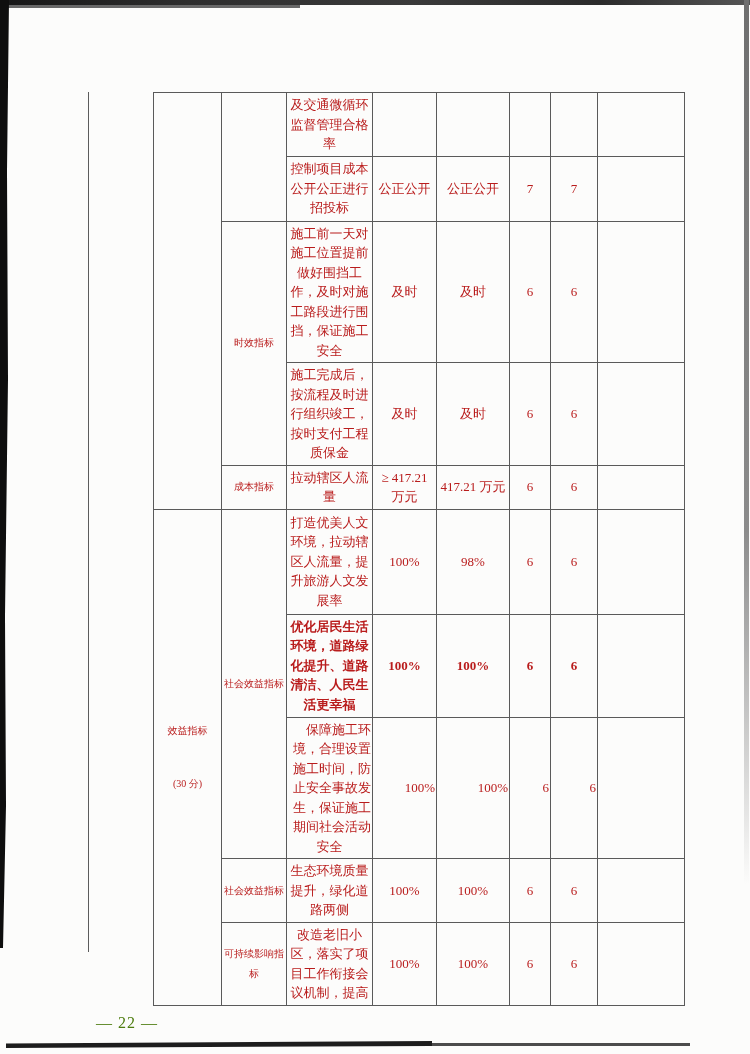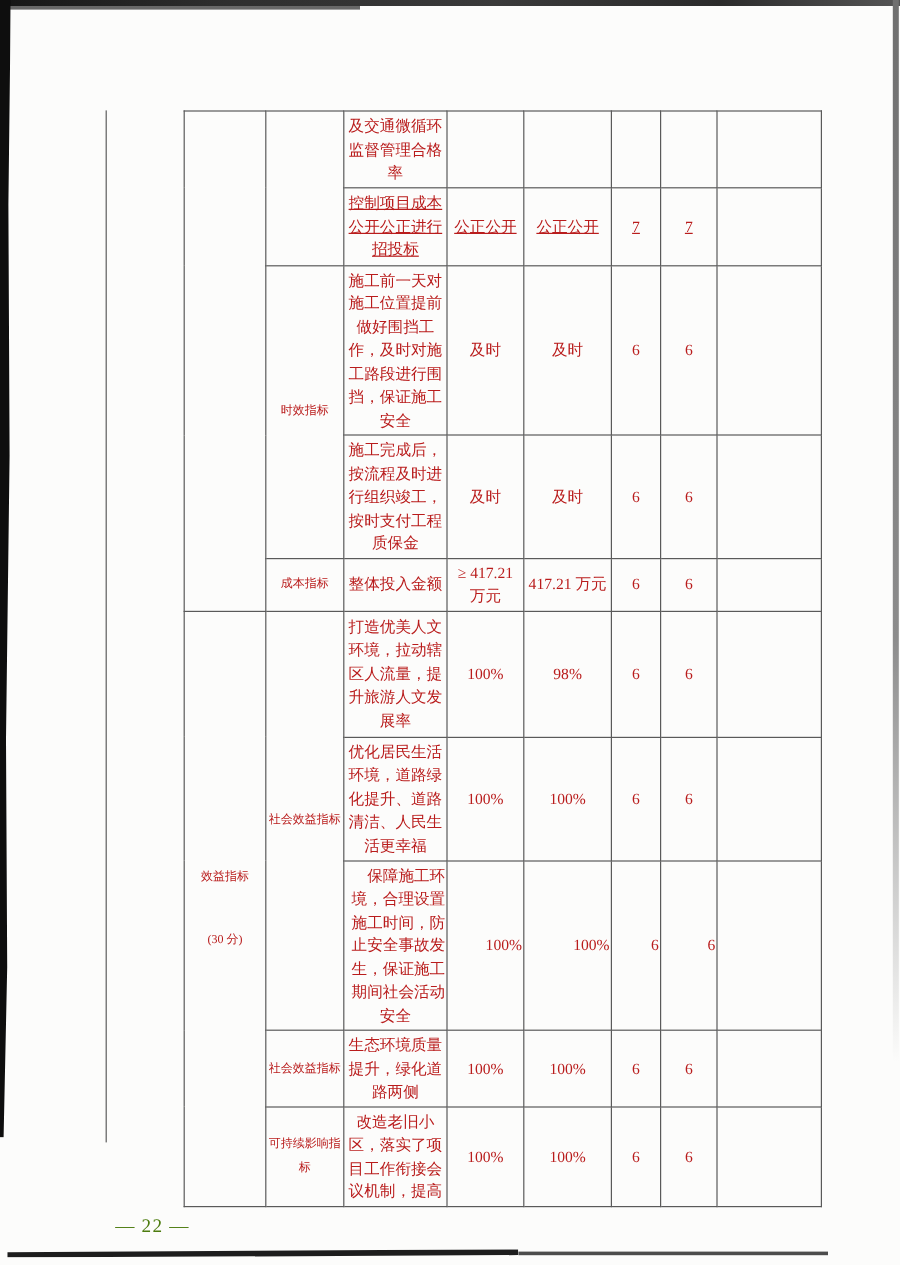--- a/index.html
+++ b/index.html
@@ -33,23 +33,23 @@
     border:1px solid #5a5a5a;
     text-align:center;vertical-align:middle;
     padding:2px 1px;overflow:hidden;
   }
   td.no-bottom{border-bottom:none;}
   td.desc{text-align:justify;text-align-last:center;padding:2px 2px;}
   td.cat{font-size:10px;}
   .cat-line1{display:block;}
   .cat-line2{display:block;margin-top:34px;}
   
-  tr.r1 td{height:54px;} tr.r2 td{height:60px;text-decoration:underline;} tr.r3 td{height:134px;}
+  tr.r1 td{height:54px;} tr.r2 td{height:60px;} tr.r3 td{height:134px;}
   tr.r4 td{height:96px;margin-top:28px;}  tr.r5 td{height:36px;} tr.r6 td{height:100px;}
-  tr.r7 td{height:98px;}  tr.r8 td{height:129px;text-align:right;} tr.r9 td{height:56px;}
+  tr.r7 td{height:98px;font-weight:bold;}  tr.r8 td{height:129px;text-align:right;} tr.r9 td{height:56px;}
   tr.r10 td{height:70px;}
 
   
   .page-number{
     position:absolute;left:82px;top:1014px;width:90px;
     font-size:16px;letter-spacing:1px;text-align:center;color:#4d7c0f;
   }
 </style>
 </head>
 <body>
@@ -104,21 +104,21 @@
   <tr class="r4">
     <td class="desc">施工完成后，按流程及时进行组织竣工，按时支付工程质保金</td>
     <td>及时</td>
     <td>及时</td>
     <td>6</td>
     <td>6</td>
     <td></td>
   </tr>
   <tr class="r5">
     <td class="cat">成本指标</td>
-    <td class="desc">整体投入金额</td>
+    <td class="desc">拉动辖区人流量</td>
     <td>≥ 417.21 万元</td>
     <td>417.21 万元</td>
     <td>6</td>
     <td>6</td>
     <td></td>
   </tr>
   <tr class="r6">
     <td rowspan="5" class="cat no-bottom">
       <span class="cat-line1">效益指标</span>
       <span class="cat-line2">(30 分)</span>

